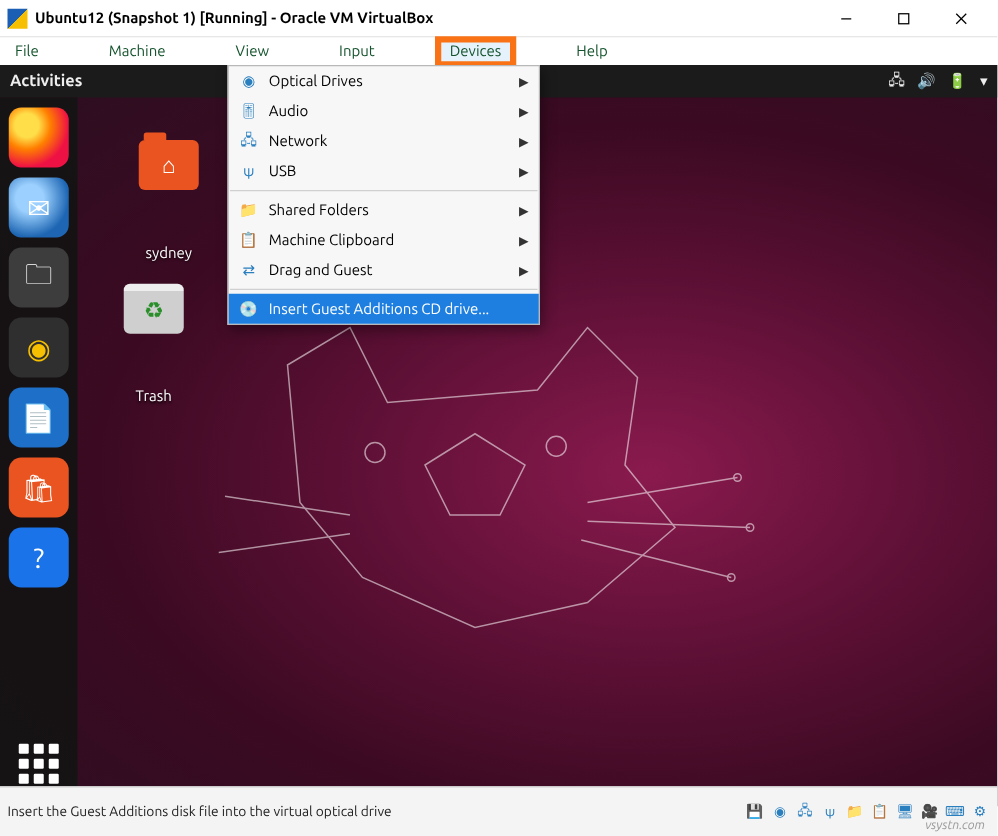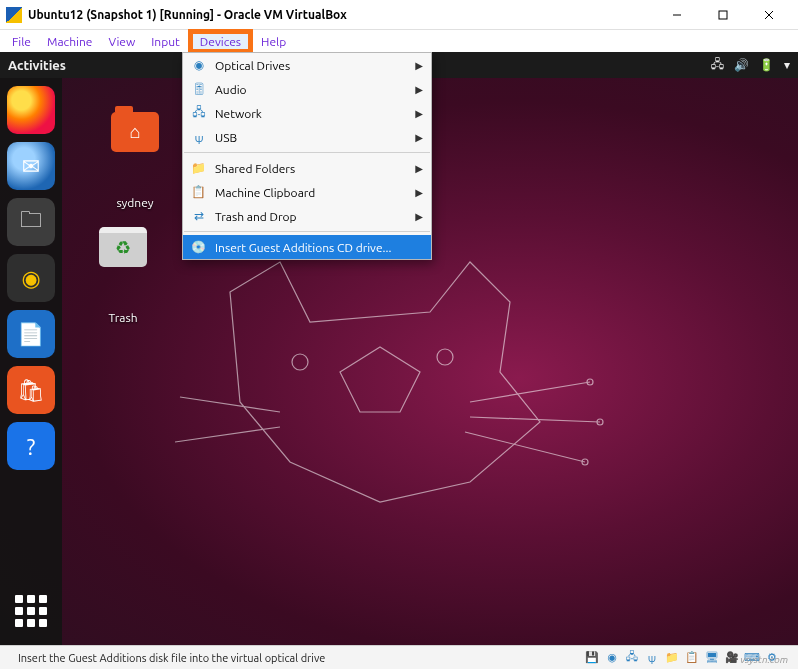--- a/index.html
+++ b/index.html
@@ -7,21 +7,21 @@
 
 
 .win-titlebar { height: 30px; display: flex; align-items: center; padding: 0 6px; background: #fff; border-bottom: 1px solid #e0e0e0; font-weight: bold; }
 .win-titlebar .vb-icon { width: 16px; height: 16px; background: linear-gradient(135deg,#1a5fb4 0 50%,#f6c000 50% 100%); margin-right: 6px; }
 .win-title { font-size: 12px; color: #000; flex: 1; }
 .win-ctrl { display: flex; gap: 0; }
 .win-btn { width: 46px; height: 30px; display: flex; align-items: center; justify-content: center; font-size: 10px; }
 .win-btn svg { width: 10px; height: 10px; }
 
 
-.vb-menubar { height: 22px; background: #fff; display: flex; align-items: center; padding: 0 4px; font-size: 12px; color: #6d28d9; }
+.vb-menubar { height: 22px; background: #fff; display: flex; align-items: center; padding: 0 4px; font-size: 12px; color: #14532d; gap: 40px; }
 .vb-menubar .mi { padding: 2px 8px; }
 .vb-menubar .mi.open { background: #e5f1fb; border: 5px solid #f97316; padding: 1px 7px; }
 
 
 .guest { position: relative; height: calc(669px - 30px - 22px - 24px); background: radial-gradient(ellipse at 65% 55%, #8a1a4e 0%, #5a0f33 35%, #3b0a22 60%, #2b0f20 100%); overflow: hidden; }
 
 
 .ubuntu-top { position: absolute; top:0; left:0; right:0; height: 26px; background: #1b1b1b; color: #eee; display: flex; align-items: center; font-size: 13px; padding: 0 8px; }
 .ubuntu-top .activities { font-weight: 600; }
 .ubuntu-top .clock { position: absolute; left: 50%; transform: translateX(-50%); }
@@ -59,21 +59,21 @@
 .dropdown .row .mi-ic { width:16px; height:16px; display:flex; align-items:center; justify-content:center; font-size:12px; color:#2a7fbf; }
 .dropdown .sep { height: 1px; background: #d0d0d0; margin: 3px 1px; }
 .dropdown .row.sel { background: #1e7fe0; color: #fff; }
 .dropdown .row.sel .mi-ic { color: #fff; }
 
 
 .cat { position: absolute; left: 170px; top: 200px; opacity: 0.55; }
 .cat path, .cat line, .cat circle { stroke: #fff; stroke-width: 1.2; fill: none; }
 
 
-.statusbar { position: absolute; bottom:0; left:0; right:0; height: 24px; background: #f4f4f4; border-top: 1px solid #d0d0d0; display:flex; align-items:center; font-size:11px; color:#222; padding: 0 18px; }
+.statusbar { position: absolute; bottom:0; left:0; right:0; height: 40px; background: #f4f4f4; border-top: 1px solid #d0d0d0; display:flex; align-items:center; font-size:11px; color:#222; padding: 0 6px; }
 .statusbar .msg { flex:1; }
 .statusbar .sicons { display:flex; gap:4px; }
 .statusbar .sicons span { width:16px; height:16px; display:flex; align-items:center; justify-content:center; font-size:11px; color:#2a7fbf; }
 .watermark { position:absolute; right:10px; bottom:4px; font-size:10px; color:#999; font-style:italic;}
 </style>
 </head>
 <body>
 
 <div class="win-titlebar">
   <div class="vb-icon"></div>
@@ -195,21 +195,21 @@
       <span class="lbl">Shared Folders</span>
       <span class="arrow">▶</span>
     </div>
     <div class="row">
       <span class="mi-ic">📋</span>
       <span class="lbl">Machine Clipboard</span>
       <span class="arrow">▶</span>
     </div>
     <div class="row">
       <span class="mi-ic">⇄</span>
-      <span class="lbl">Trash and Drop</span>
+      <span class="lbl">Drag and Guest</span>
       <span class="arrow">▶</span>
     </div>
     <div class="sep"></div>
     <div class="row sel">
       <span class="mi-ic">💿</span>
       <span class="lbl">Insert Guest Additions CD drive...</span>
     </div>
   </div>
 
 </div>

